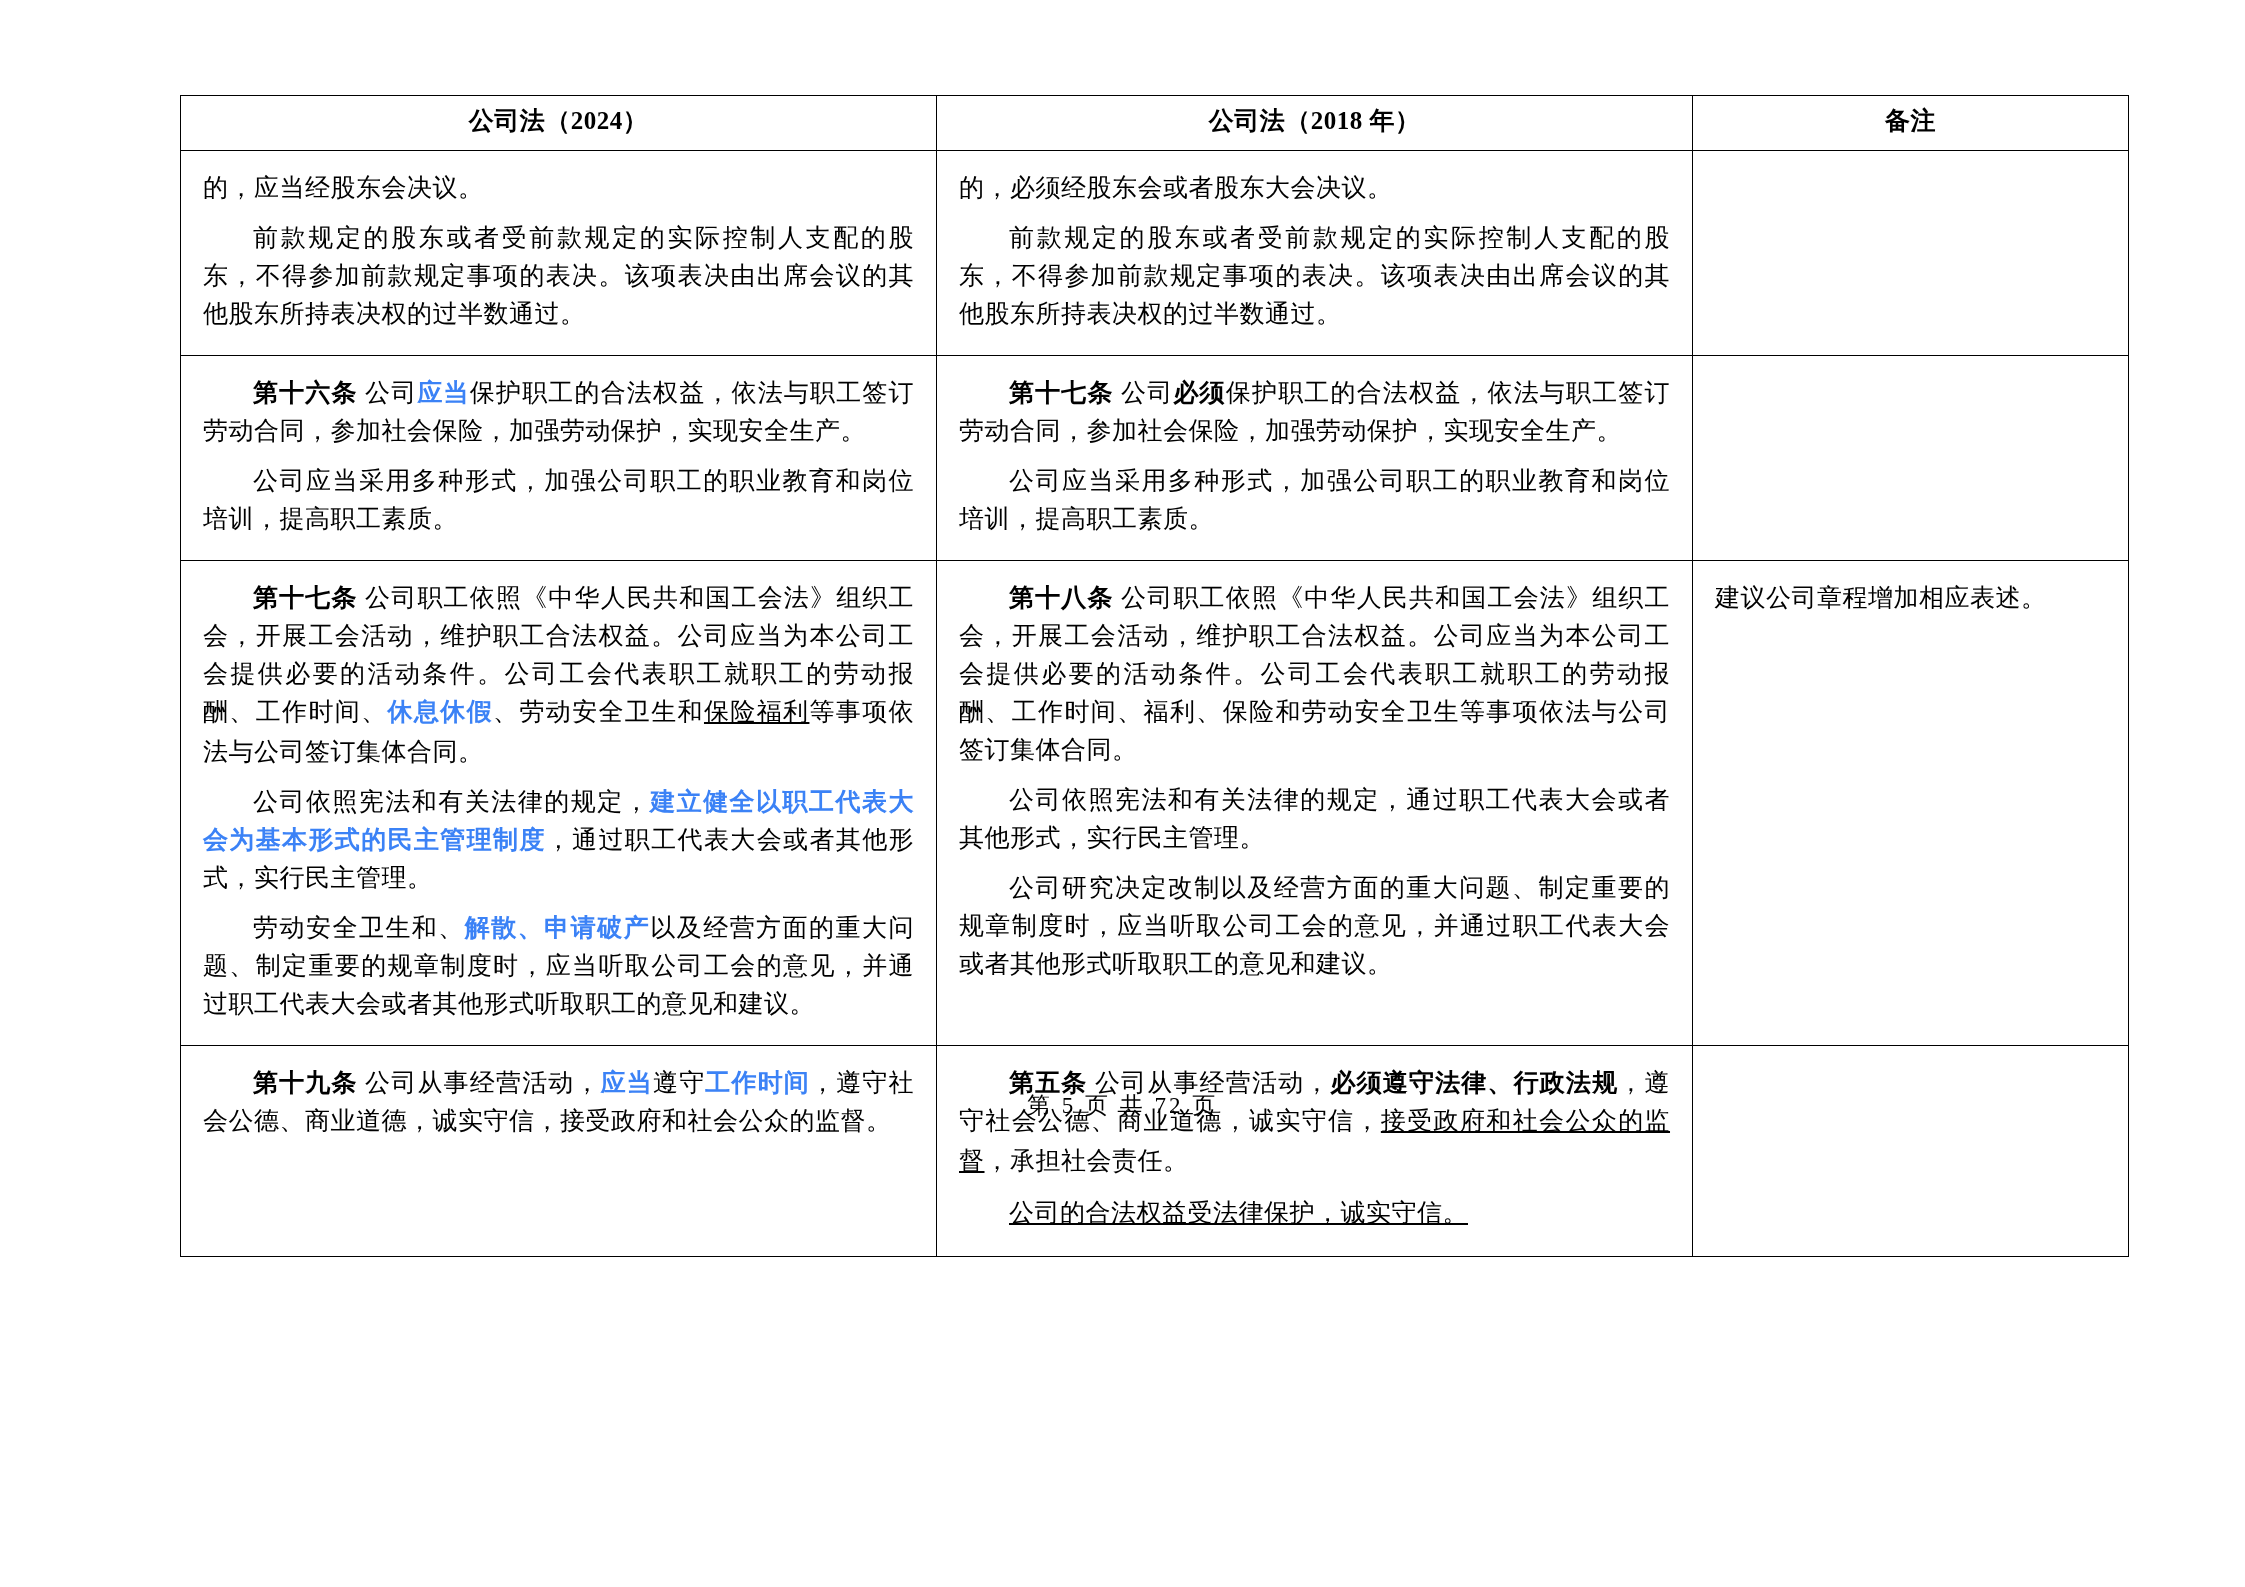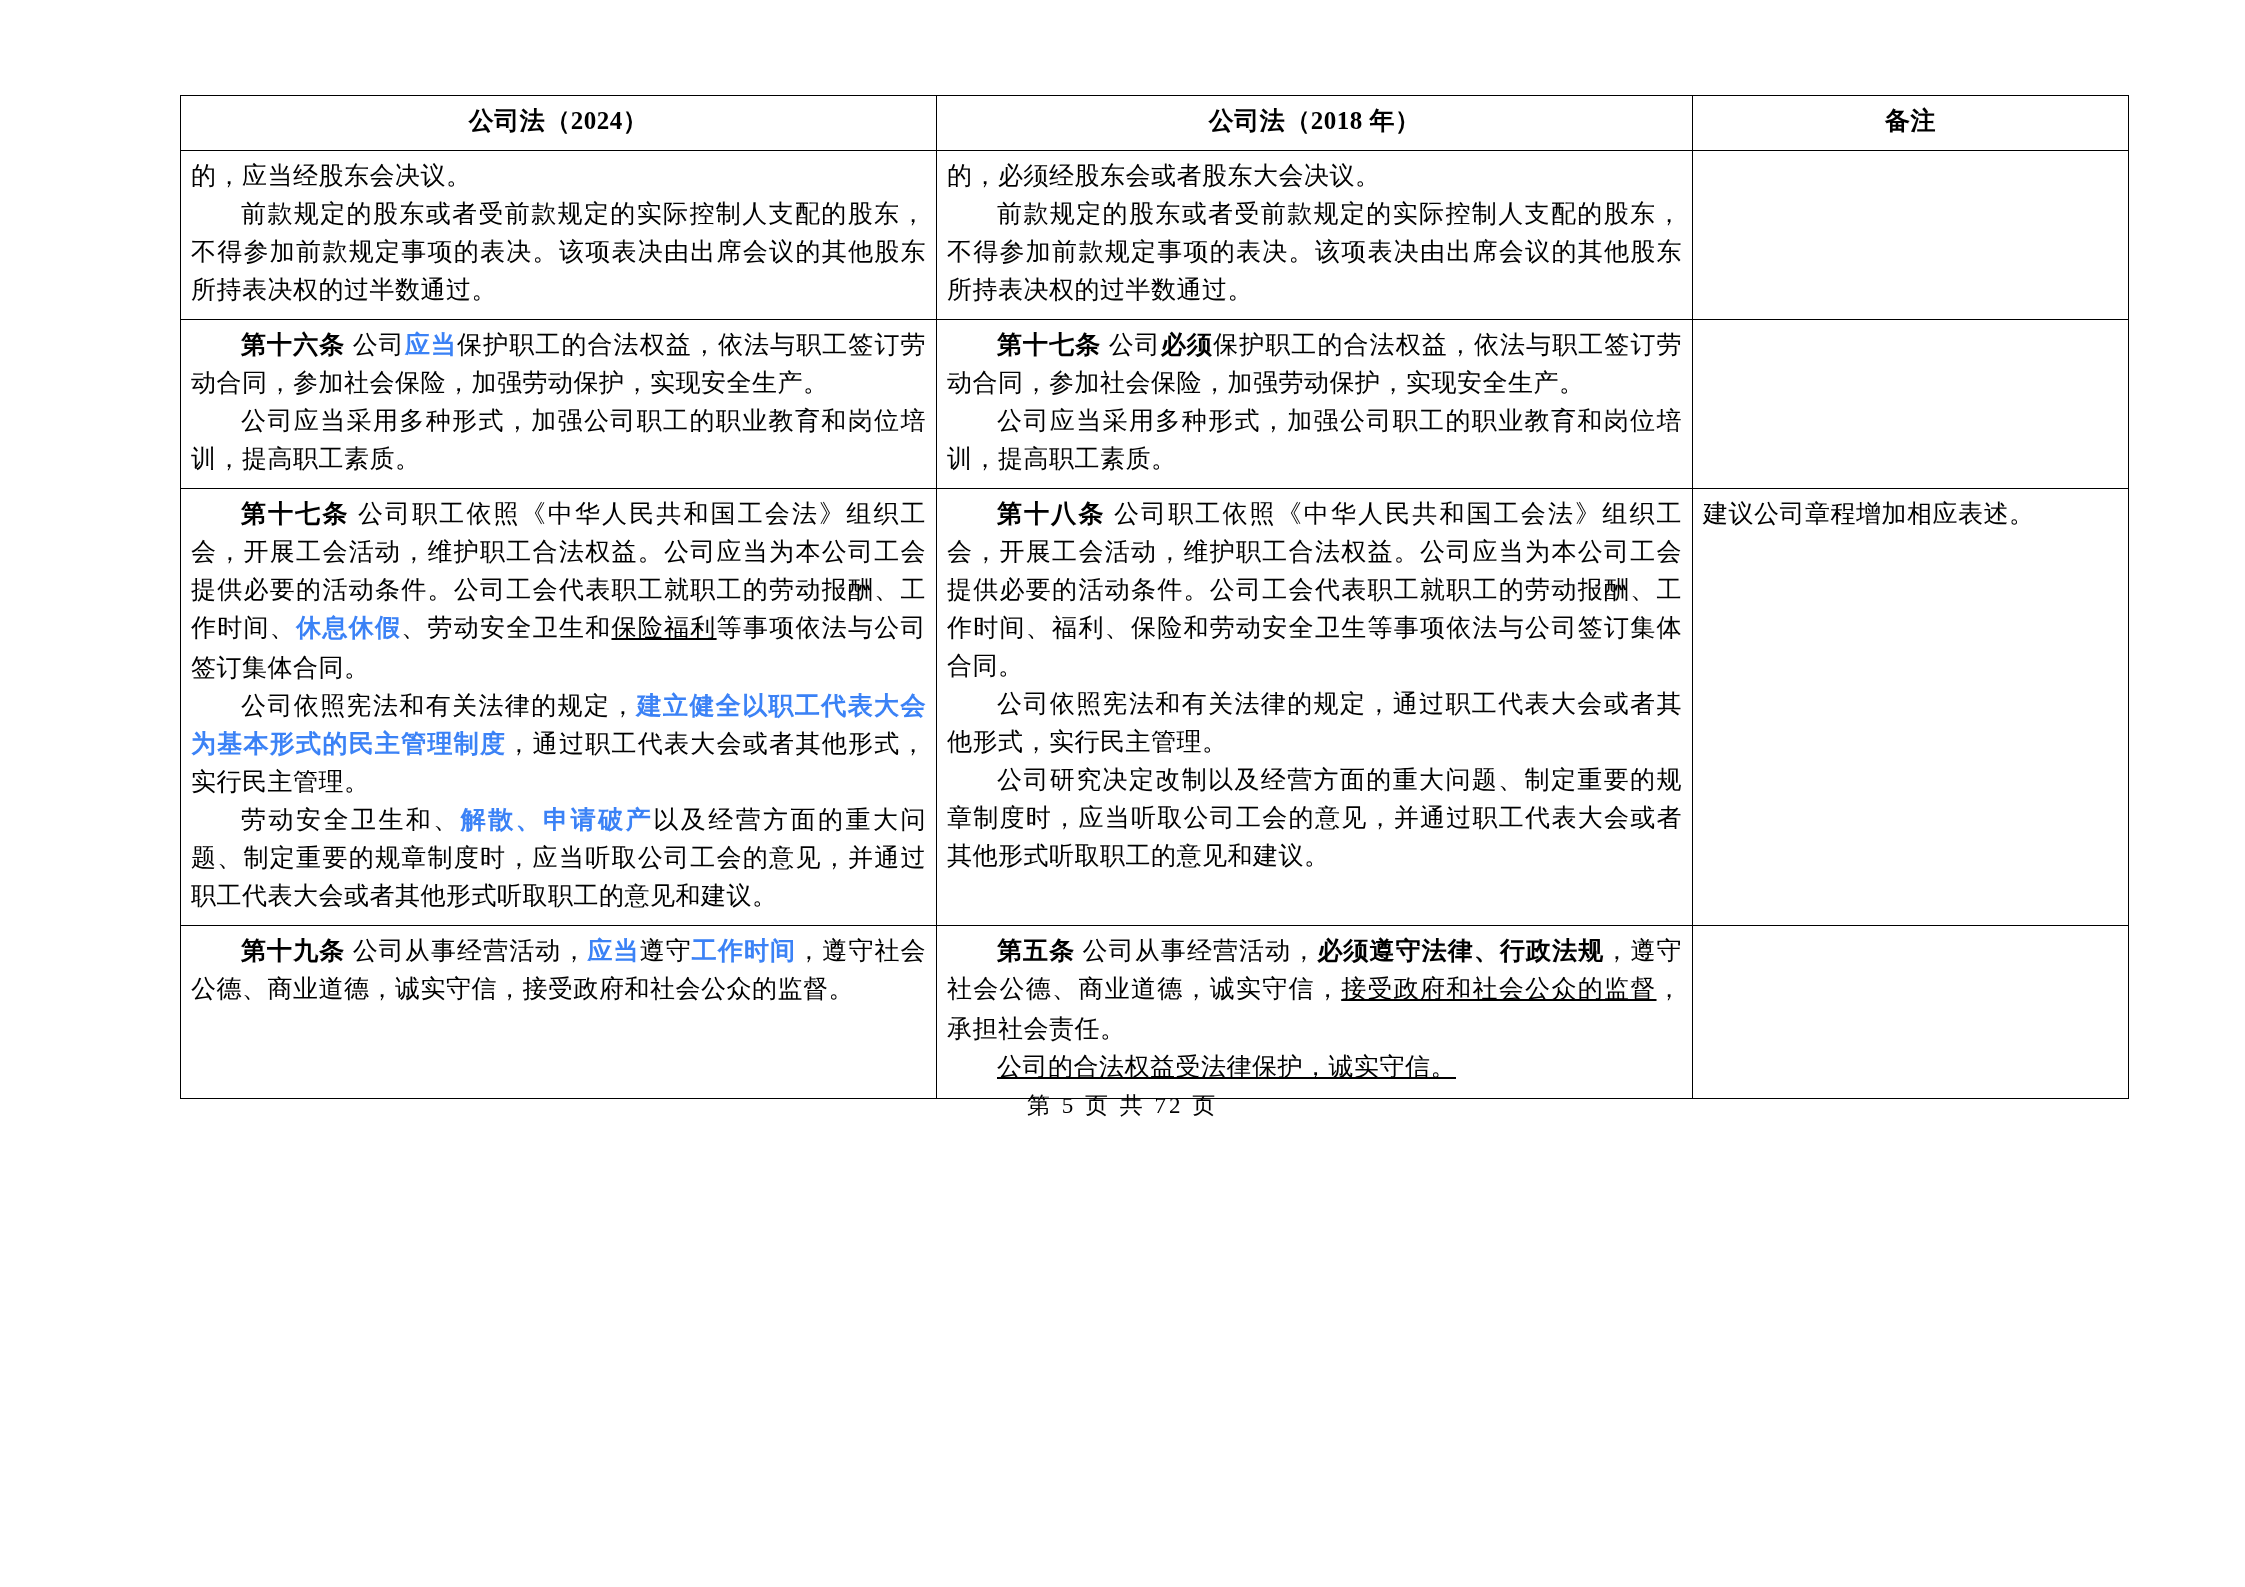--- a/index.html
+++ b/index.html
@@ -40,21 +40,21 @@
   .col-c { width: 415px; }
 
   thead th {
     text-align: center;
     font-weight: bold;
     font-size: 27px;
     padding: 16px 10px 16px 10px;
     letter-spacing: 2px;
   }
   .para {
-    margin: 0;
+    margin: 12px;
     text-indent: 2em;
     text-align: justify;
   }
   .para.noindent {
     text-indent: 0;
   }
   .blue {
     color: #3b82f6;
     font-weight: bold;
   }

